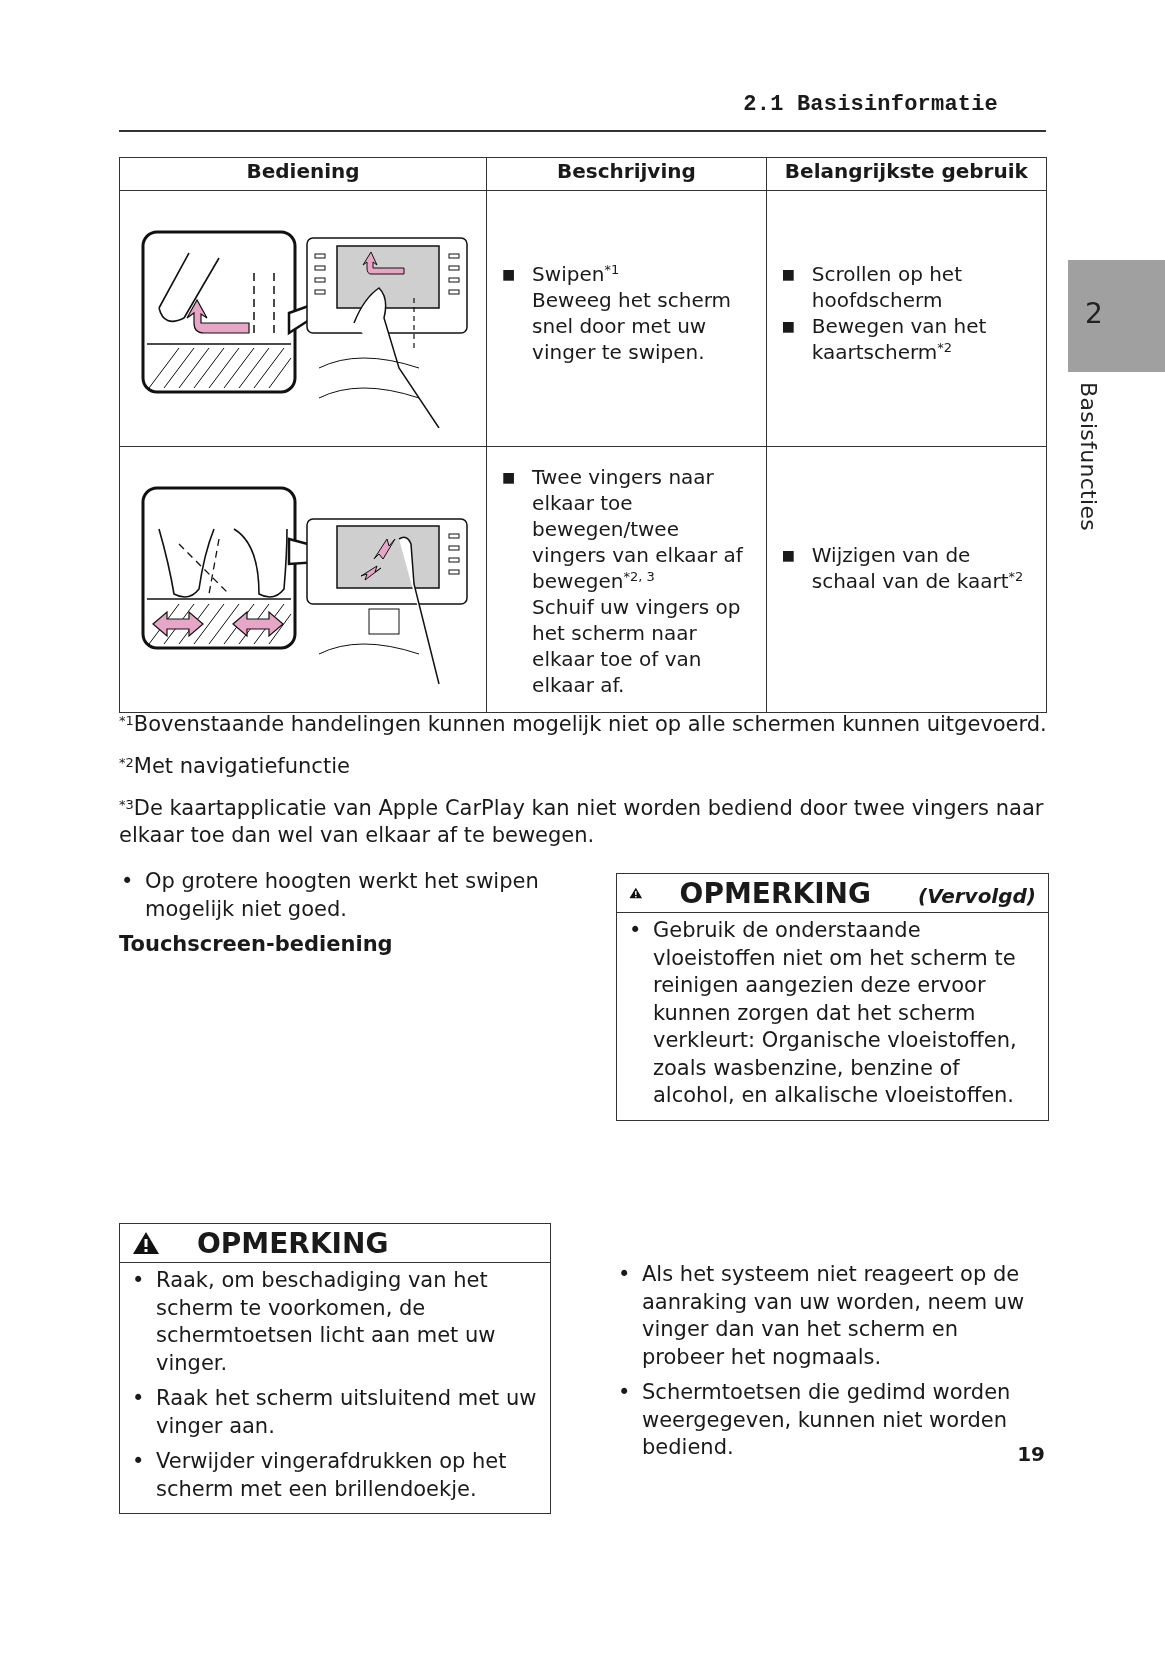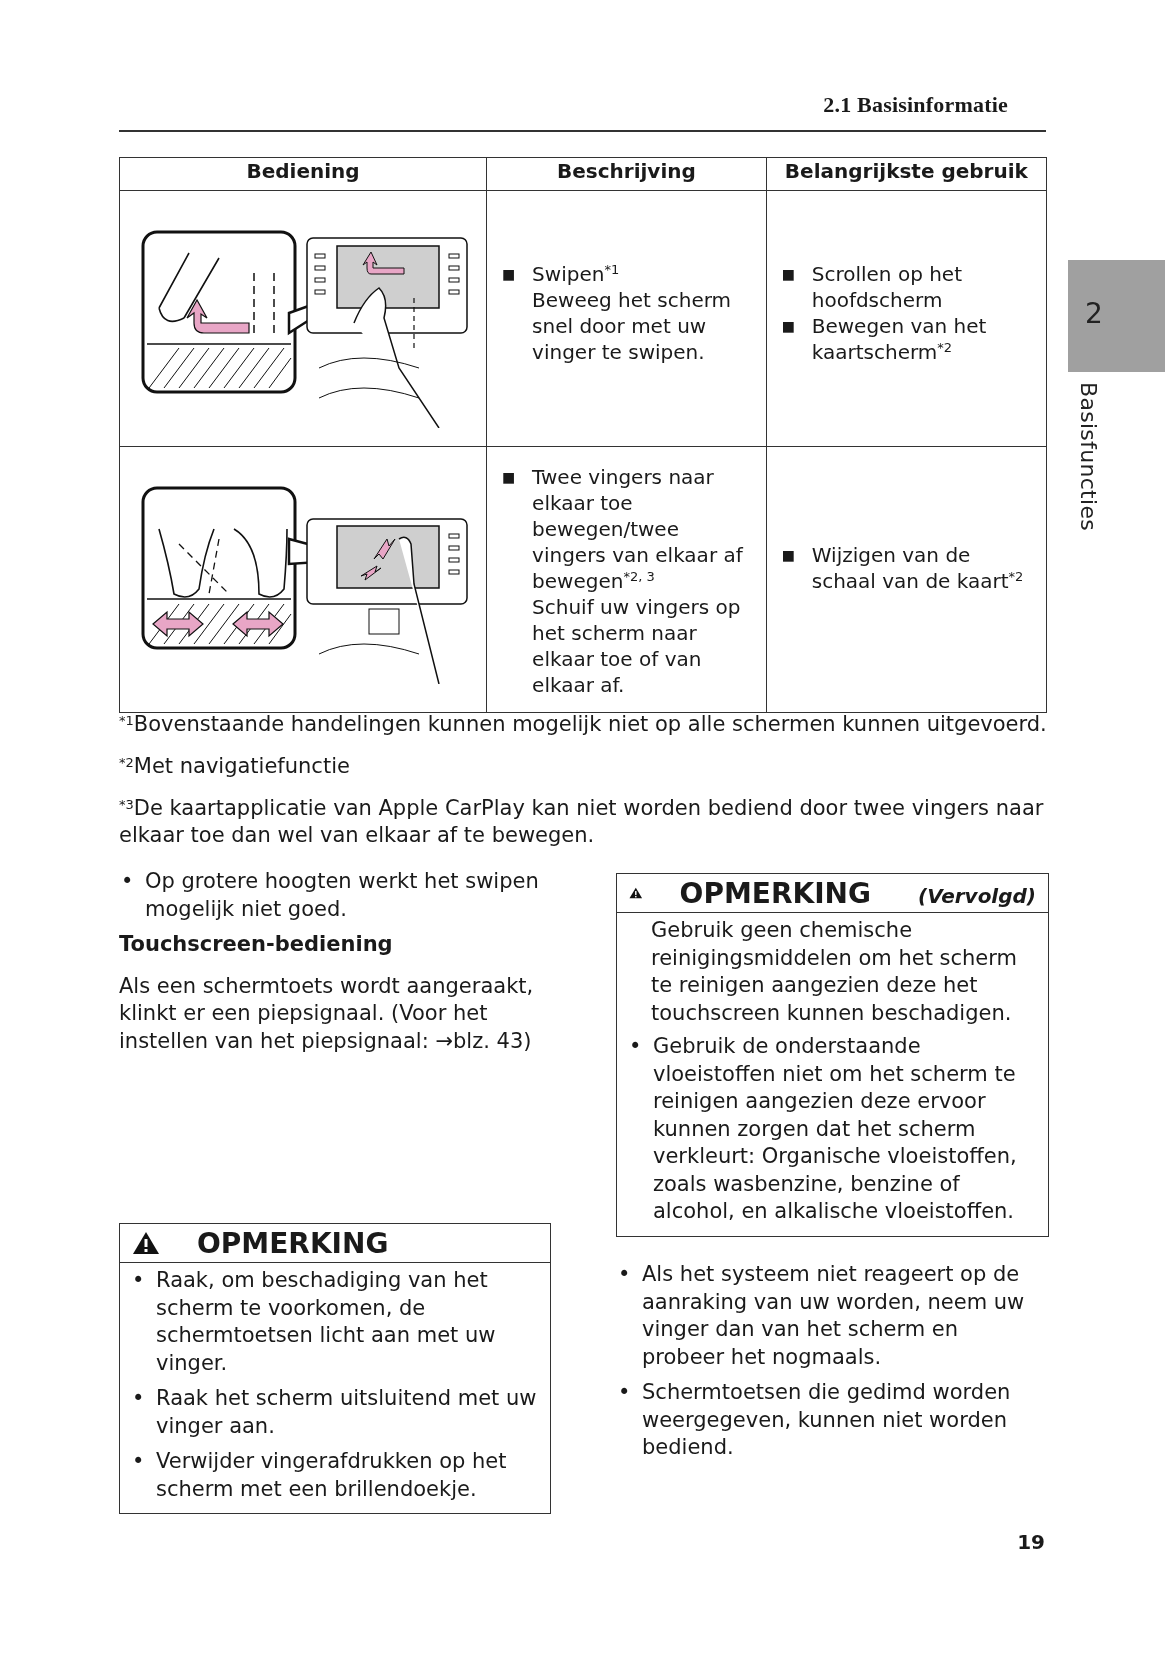--- a/index.html
+++ b/index.html
@@ -1,17 +1,17 @@
 <!DOCTYPE html>
 <html><head>
 <meta charset="utf-8">
 <style>
   html, body { margin:0; padding:0; background:#ffffff; }
   body { width:1165px; height:1653px; position:relative; font-family:"DejaVu Sans", sans-serif; color:#1a1a1a; overflow:hidden; }
-  .section-title { position:absolute; right:157px; top:92px; font-family:Liberation Serif, serif; font-weight:bold; font-size:22px; letter-spacing:0.2px; }
+  .section-title { position:absolute; right:167px; top:92px; font-family:Liberation Mono, monospace; font-weight:bold; font-size:22px; letter-spacing:0.2px; }
   .title-rule { position:absolute; left:119px; top:130px; width:927px; height:2px; background:#333; }
   .side-tab { position:absolute; left:1068px; top:260px; width:97px; height:112px; background:#a0a0a0; }
   .side-tab-num { position:absolute; left:1085px; top:297px; font-size:28px; color:#222; }
   .side-label { position:absolute; left:1076px; top:382px; writing-mode:vertical-rl; font-size:22px; color:#222; letter-spacing:0.3px; }
 
   table.ops { position:absolute; left:119px; top:157px; width:928px; border-collapse:collapse; font-size:20px; }
   table.ops th, table.ops td { border:1.5px solid #333; vertical-align:top; }
   table.ops th { font-weight:bold; height:30px; font-size:20px; text-align:center; }
   .col1 { width:365px; } .col2 { width:281px; } .col3 { width:282px; }
   .row1 td { height:253px; } .row2 td { height:263px; }
@@ -24,21 +24,21 @@
   .fn { position:absolute; left:119px; font-size:21px; line-height:27px; width:930px; }
   .body-col { position:absolute; font-size:21px; line-height:27.5px; }
   .dot-item { display:flex; margin-bottom:8px; }
   .dot { width:24px; flex:none; text-align:left; padding-left:2px; }
   .h-bold { font-weight:bold; }
   .box { position:absolute; border:1.5px solid #333; }
   .box-head { border-bottom:1.5px solid #333; font-weight:bold; font-size:28px; padding:2px 12px; display:flex; align-items:center; height:34px;gap:33px; }
   .box-head .tri { margin-right:4px; }
   .box-head .cont { font-style:italic; font-size:20px; margin-left:14px; margin-top:6px; }
   .box-body { padding:4px 10px 10px 10px; font-size:21px; line-height:27.5px; }
-  .page-num { position:absolute; right:120px; top:1530px; font-weight:bold; font-size:20px; }
+  .page-num { position:absolute; right:120px; top:1442px; font-weight:bold; font-size:20px; }
 </style>
 </head>
 <body>
 
 <div class="section-title">2.1  Basisinformatie</div>
 <div class="title-rule"></div>
 
 <div class="side-tab"></div>
 <div class="side-tab-num">2</div>
 <div class="side-label">Basisfuncties</div>
@@ -178,21 +178,20 @@
 <div class="fn" style="top:711px;"><sup>*1</sup><span>Bovenstaande handelingen kunnen mogelijk niet op alle schermen kunnen uitgevoerd.</span></div>
 <div class="fn" style="top:753px;"><sup>*2</sup><span>Met navigatiefunctie</span></div>
 <div class="fn" style="top:795px;"><sup>*3</sup><span>De kaartapplicatie van Apple CarPlay kan niet worden bediend door twee vingers naar elkaar toe dan wel van elkaar af te bewegen.</span></div>
 
 <div class="body-col" style="left:119px; top:868px; width:430px;">
   <div class="dot-item">
       <span class="dot">•</span>
       <span>Op grotere hoogten werkt het swipen mogelijk niet goed.</span>
     </div>
   <div class="h-bold" style="margin:0 0 14px 0;">Touchscreen-bediening</div>
-  <p style="margin:0;">Als een schermtoets wordt aangeraakt, klinkt er een piepsignaal. (Voor het instellen van het piepsignaal: →blz. 43)</p>
 </div>
 
 <div class="box" style="left:119px; top:1223px; width:430px;">
   <div class="box-head">
     <svg class="tri" width="28" height="24" viewBox="0 0 28 24">
         <path d="M14 1 L27 23 L1 23 Z" fill="#111"></path>
         <rect x="12.5" y="8" width="3" height="8" fill="#fff"></rect>
         <rect x="12.5" y="18" width="3" height="3" fill="#fff"></rect>
       </svg>
     <span>OPMERKING</span>
@@ -217,21 +216,20 @@
   <div class="box-head">
     <svg class="tri" width="28" height="24" viewBox="0 0 28 24">
         <path d="M14 1 L27 23 L1 23 Z" fill="#111"></path>
         <rect x="12.5" y="8" width="3" height="8" fill="#fff"></rect>
         <rect x="12.5" y="18" width="3" height="3" fill="#fff"></rect>
       </svg>
     <span>OPMERKING</span>
     <span class="cont">(Vervolgd)</span>
   </div>
   <div class="box-body">
-    <div style="padding-left:24px; margin-bottom:6px;">Gebruik geen chemische reinigingsmiddelen om het scherm te reinigen aangezien deze het touchscreen kunnen beschadigen.</div>
     <div class="dot-item" style="margin-bottom:0;">
         <span class="dot">•</span>
         <span>Gebruik de onderstaande vloeistoffen niet om het scherm te reinigen aangezien deze ervoor kunnen zorgen dat het scherm verkleurt: Organische vloeistoffen, zoals wasbenzine, benzine of alcohol, en alkalische vloeistoffen.</span>
       </div>
   </div>
 </div>
 
 <div class="body-col" style="left:616px; top:1261px; width:430px;">
   <div class="dot-item">
       <span class="dot">•</span>

